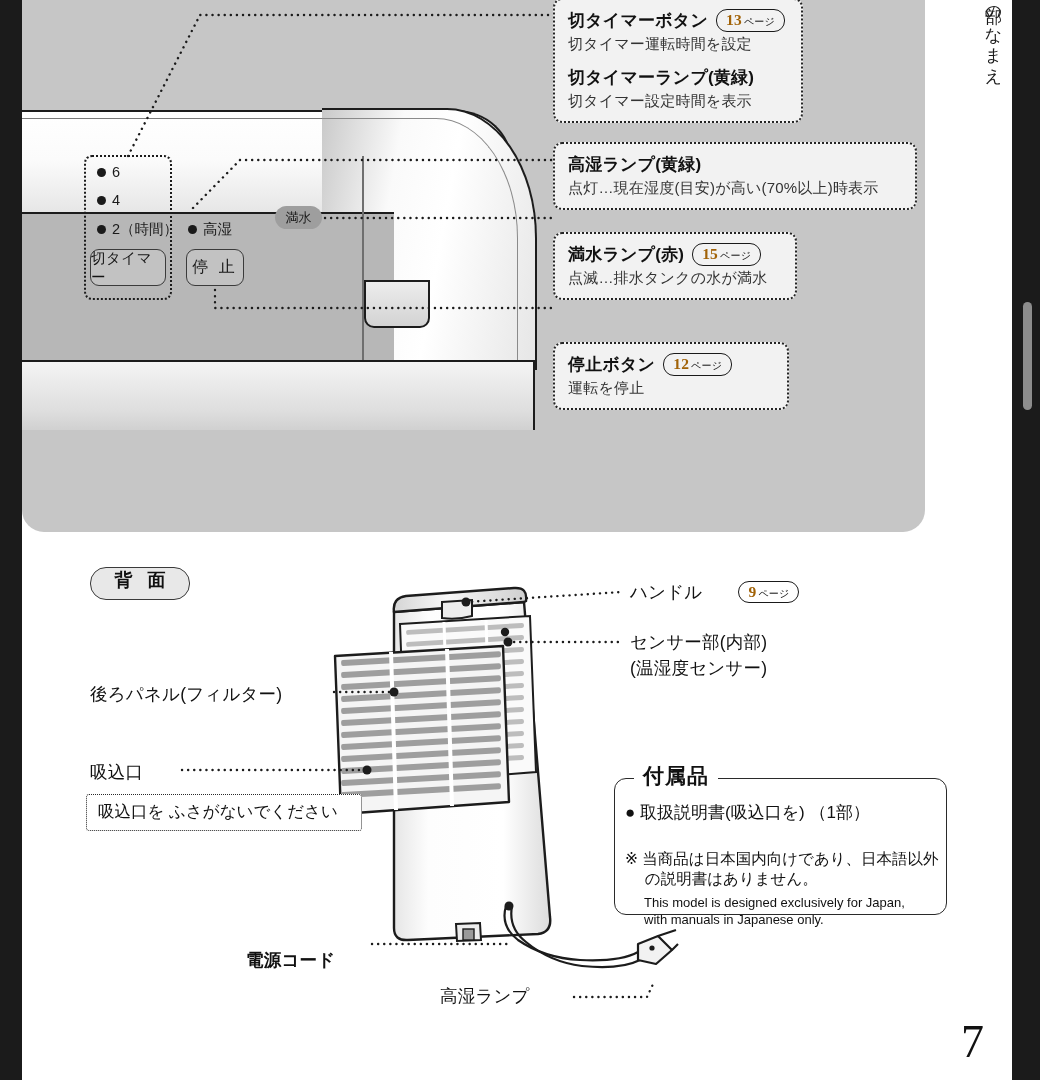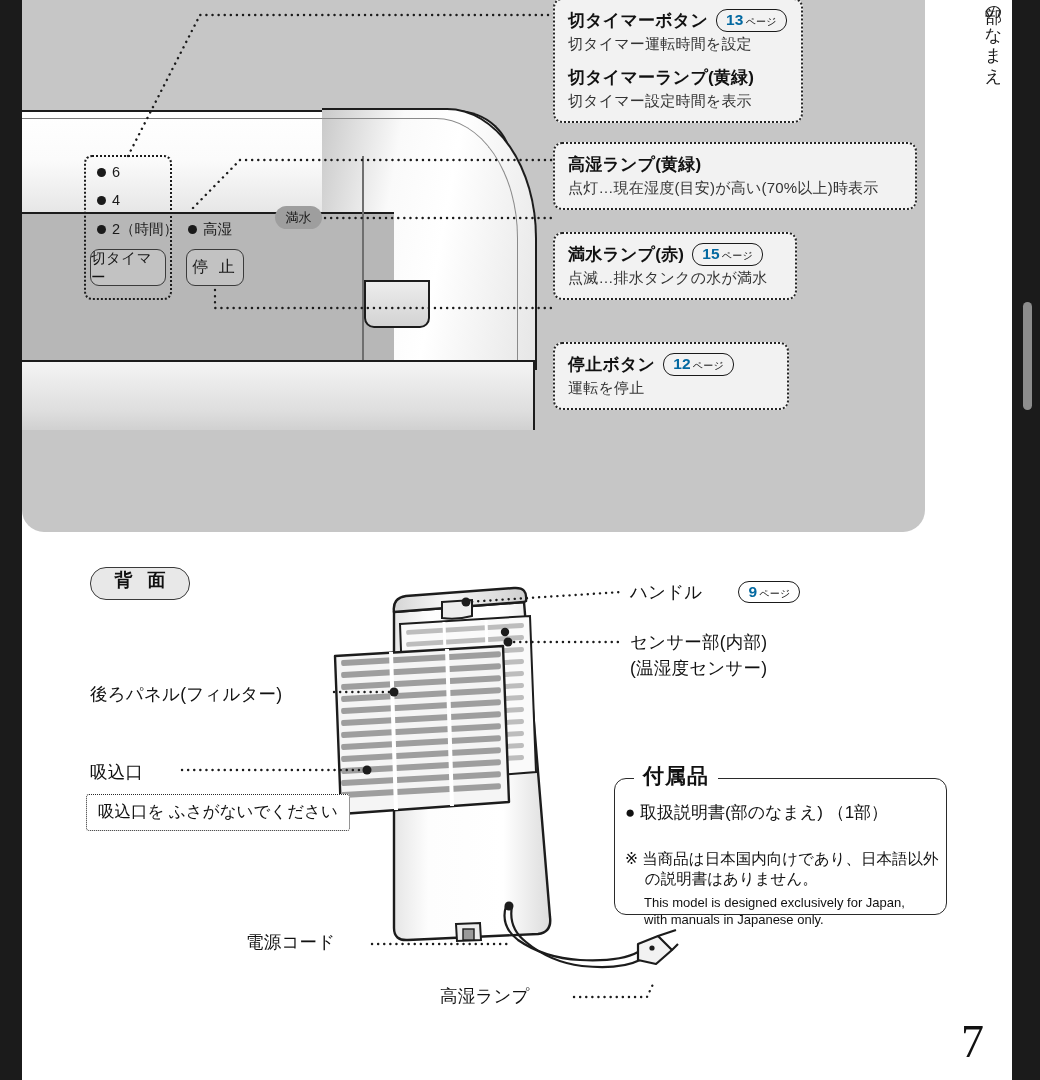--- a/index.html
+++ b/index.html
@@ -205,21 +205,21 @@
   }
   .pg-badge {
     display: inline-flex; align-items: baseline; justify-content: center;
     border: 1.6px solid #1a1a1a;
     border-radius: 11px;
     padding: 0px 9px 1px 9px;
     margin-left: 8px;
     background: #f2f2f2;
     line-height: 1.25;
   }
-  .pg-num { font-size: 15.5px; font-weight: bold; color: #0369a1; }
+  .pg-num { font-size: 15.5px; font-weight: bold; color: #a16207; font-family: Liberation Serif, serif; }
   .pg-unit { font-size: 10px; color: #111; margin-left: 2px; font-weight: normal;}
 
   
   #section-bottom {
     position: absolute;
     left: 0; top: 532px;
     width: 990px; height: 548px;
     background: #ffffff;
   }
   #rear-label {
@@ -239,21 +239,21 @@
     font-size: 17.5px;
     color: #111;
     white-space: nowrap;
     letter-spacing: 0.2px;
     gap: 28px;
   }
   .warn-box {
     position: absolute;
     border: 1.8px dotted #2a2a2a;
     border-radius: 3px;
-    padding: 6px 11px 7px 11px;
+    padding: 6px 23px 7px 11px;
     font-size: 16.5px;
     line-height: 1.32;
     color: #111;
     background: #fff;
     white-space: nowrap;
   }
   
   #acc-box {
     position: absolute;
     left: 592px; top: 246px;
@@ -537,31 +537,31 @@
 
       <div class="lbl" style="left:68px; top:228px;">
         <span>吸込口</span>
       </div>
 
       <div class="warn-box" style="left:64px; top:262px;">
         <span>吸込口を
 ふさがないでください</span>
       </div>
 
-      <div class="lbl" style="left:224px; top:398px;">
+      <div class="lbl" style="left:224px; top:416px;font-weight:bold;">
         <span>電源コード</span>
       </div>
 
       <div class="lbl" style="left:418px; top:452px;">
         <span>高湿ランプ</span>
       </div>
 
       <div id="acc-box">
         <div id="acc-item">
-          <span>● 取扱説明書(部のなまえ) （1部）</span>
+          <span>● 取扱説明書(吸込口を) （1部）</span>
         </div>
         <div id="acc-note">
           <span>※ 当商品は日本国内向けであり、日本語以外
 　 の説明書はありません。</span>
         </div>
         <div id="acc-en">
           <span>This model is designed exclusively for Japan,
 with manuals in Japanese only.</span>
         </div>
       </div>

